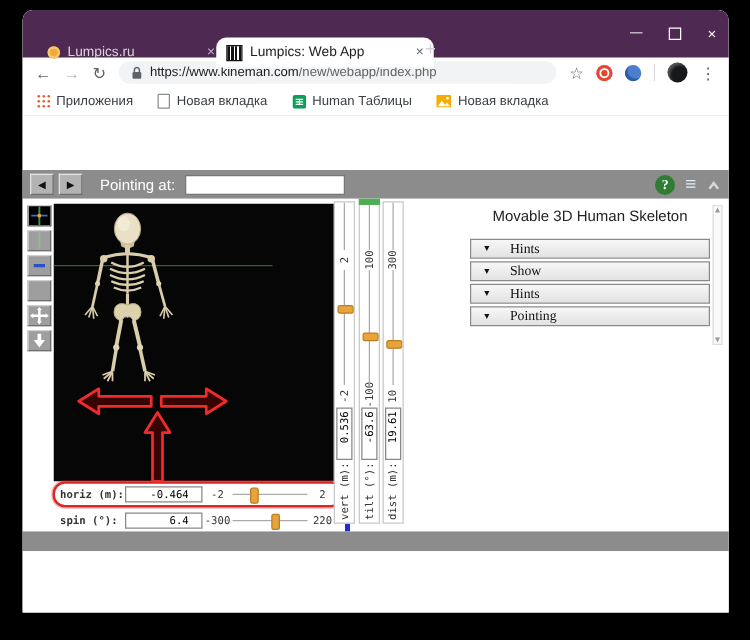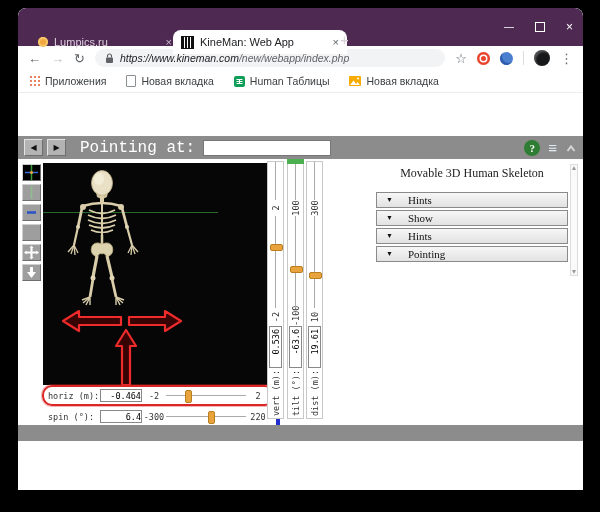--- a/index.html
+++ b/index.html
@@ -23,21 +23,21 @@
   .newtab{position:absolute;left:322px;top:24px;color:#d9cfdb;font-size:15px;line-height:15px;}
   .winctl{position:absolute;right:10px;top:14px;display:flex;gap:21px;align-items:center;color:#fff;}
   .winctl .glyph{font-size:10px;line-height:10px;}
   .maxbox{width:8px;height:8px;border:1.3px solid #fff;display:inline-block;}
   
   .addressbar{height:24px;background:#fff;display:flex;align-items:center;padding:0 10px;gap:10px;}
   .nav-ic{font-size:13px;color:#5f6368;line-height:13px;}
   .nav-ic.disabled{color:#b9bdc1;}
   .urlpill{flex:1;max-width:352px;height:18px;background:#f1f3f4;border-radius:10px;
      display:flex;align-items:center;padding:0 10px;gap:6px;}
-  .url{font-size:10.5px;white-space:nowrap;overflow:hidden;font-style:italic;}
+  .url{font-size:10.5px;white-space:nowrap;overflow:hidden;}
   .url .host{color:#202124;}
   .url .path{color:#5f6368;}
   .ext-red{width:13px;height:13px;border-radius:50%;background:#e8442e;
      box-shadow:inset 0 0 0 2.5px #e8442e, inset 0 0 0 4px #fff;}
   .ext-blue{width:13px;height:13px;border-radius:50%;background:#4a7fd0;
      box-shadow:inset 2px -2px 0 0 #2c5cab;}
   .divider{width:1px;height:14px;background:#dadce0;}
   .avatar{width:16px;height:16px;border-radius:50%;background:#17181a;
      box-shadow:inset 2px 2px 2px rgba(255,255,255,.25);}
   
@@ -46,21 +46,21 @@
   .bm{display:flex;align-items:center;gap:5px;}
   .appsgrid{width:10px;height:10px;display:grid;grid-template-columns:repeat(3,1fr);gap:1.5px;}
   .appsgrid i{background:#e25a2a;border-radius:50%;}
   .pageic{width:8px;height:10px;border:1.2px solid #8a8f94;border-radius:1px;}
   .whitespace{height:43px;background:#fff;}
   
   .apptoolbar{height:23px;background:#8c8c8c;display:flex;align-items:center;padding:0 6px;gap:4px;}
   .navbtn{width:17px;height:15px;background:#b3b3b3;border:1px solid;
      border-color:#e3e3e3 #6e6e6e #6e6e6e #e3e3e3;display:flex;align-items:center;
      justify-content:center;font-size:8px;color:#111;}
-  .pointing-label{color:#fff;font-family:Liberation Mono, monospace;font-size:16px;margin-left:10px;}
+  .pointing-label{color:#fff;font-family:Liberation Sans, sans-serif;font-size:12px;margin-left:10px;}
   .pointing-input{width:122px;height:14px;border:1px solid #777;background:#fff;margin-left:4px;
      font-size:10px;padding:0 2px;}
   .tb-spacer{flex:1;}
   .helpbtn{width:16px;height:16px;border-radius:50%;background:#2e7d32;color:#fff;
      font-family:"Liberation Serif",serif;font-weight:bold;font-size:11px;display:flex;
      align-items:center;justify-content:center;}
   .menubtn{color:#e3ebf2;font-size:15px;line-height:15px;font-weight:bold;margin:0 4px;}
   
   .appmain{position:relative;height:266px;background:#fff;}
   .toolcol{position:absolute;left:4px;top:5px;width:19px;}
@@ -70,23 +70,23 @@
   .toolbtn.black{background:#000;}
   .canvas{position:absolute;left:25px;top:4px;width:225px;height:222px;background:#060606;}
   .hline-green{position:absolute;left:0;top:49px;width:175px;height:1px;background:#2f7d32;opacity:.85;}
   .skel{position:absolute;left:12px;top:6px;}
   .annot{position:absolute;left:0;top:0;pointer-events:none;}
   
   .redbox{position:absolute;left:24px;top:226px;width:233px;height:21px;border:2px solid #dc2626;
      border-radius:10px;box-shadow:0 0 0 1px rgba(220,40,40,.35);pointer-events:none;box-sizing:border-box;}
   .hrow{position:absolute;left:30px;width:222px;height:15px;display:flex;align-items:center;
      font-family:"DejaVu Sans Mono",monospace;font-size:8.5px;color:#333;}
-  .hrow .lbl{width:52px;flex:none;}
+  .hrow .lbl{width:52px;flex:none;font-weight:bold;}
   .hrow input{width:40px;height:11px;border:1px solid #888;background:#fff;flex:none;
-     font-family:"DejaVu Sans Mono",monospace;font-size:8.5px;text-align:right;padding:0 0;}
+     font-family:"DejaVu Sans Mono",monospace;font-size:8.5px;text-align:right;padding:0 10px;}
   .hrow .tick{width:24px;text-align:center;flex:none;}
   .track{position:relative;flex:1;height:1px;background:#aaa;}
   .thumb{position:absolute;top:-5px;width:5px;height:11px;background:#e8a33d;
      border:1px solid #b97f1e;border-radius:2px;}
   .bluebar{position:absolute;left:258px;top:248px;width:4px;height:18px;background:#1f2ecc;}
   
   .vslider{position:absolute;top:2px;width:17px;height:258px;border:1px solid #c8c8c8;
      background:#fff;box-sizing:border-box;overflow:hidden;}
   .vinner{width:256px;height:15px;transform:rotate(-90deg) translateX(-256px);
      transform-origin:0 0;display:flex;align-items:center;
@@ -96,21 +96,21 @@
      font-family:"DejaVu Sans Mono",monospace;font-size:8.5px;text-align:right;padding:0 2px;}
   .vinner .tick{flex:none;text-align:center;}
   .vinner .min{width:18px;}
   .vinner .max{width:16px;}
   .vinner .track{flex:none;width:92px;}
   .vinner .tail{flex:1;height:1px;background:#aaa;}
   .greenbar{position:absolute;left:269px;top:0;width:17px;height:5px;background:#4caf50;}
   
   .rpanel{position:absolute;left:358px;top:0;width:192px;}
   .rtitle{font-family:"Liberation Serif",serif;font-size:21px;color:#111;text-align:center;margin-top:12px;}
-  .rsub{font-family:Liberation Serif, serif;font-size:12px;color:#222;text-align:center;margin-top:7px;}
+  .rsub{font-family:Liberation Sans, sans-serif;font-size:12px;color:#222;text-align:center;margin-top:7px;}
   .accordion{margin-top:11px;}
   .acc-row{height:14px;border:1px solid #8a8a8a;background:linear-gradient(#f7f7f7,#e2e2e2);
      display:flex;align-items:center;padding-left:9px;gap:15px;margin-bottom:2px;
      font-family:"Liberation Serif",serif;font-size:11px;color:#111;}
   .acc-arrow{font-size:7px;color:#111;}
   .scrollbar{position:absolute;left:552px;top:5px;width:8px;height:112px;background:#fafafa;
      border:1px solid #ddd;box-sizing:border-box;}
   .sb-up{position:absolute;left:1px;top:1px;width:0;height:0;
      border-left:2.5px solid transparent;border-right:2.5px solid transparent;border-bottom:4px solid #999;}
   .sb-dn{position:absolute;left:1px;bottom:1px;width:0;height:0;
@@ -124,21 +124,21 @@
 <div class="window">
 
   <div class="titlebar">
     <div class="tab tab-inactive">
       <span class="favicon"></span>
       <span class="tab-label">Lumpics.ru</span>
       <span class="tab-close">×</span>
     </div>
     <div class="tab tab-active">
       <span class="barcode"></span>
-      <span class="tab-label">KineMan: Web App</span>
+      <span class="tab-label">Lumpics: Web App</span>
       <span class="tab-close">×</span>
     </div>
     <div class="newtab">+</div>
     <div class="winctl">
       <span class="glyph">—</span>
       <span class="maxbox"></span>
       <span class="glyph" style="font-size:12px;">×</span>
     </div>
   </div>
 

